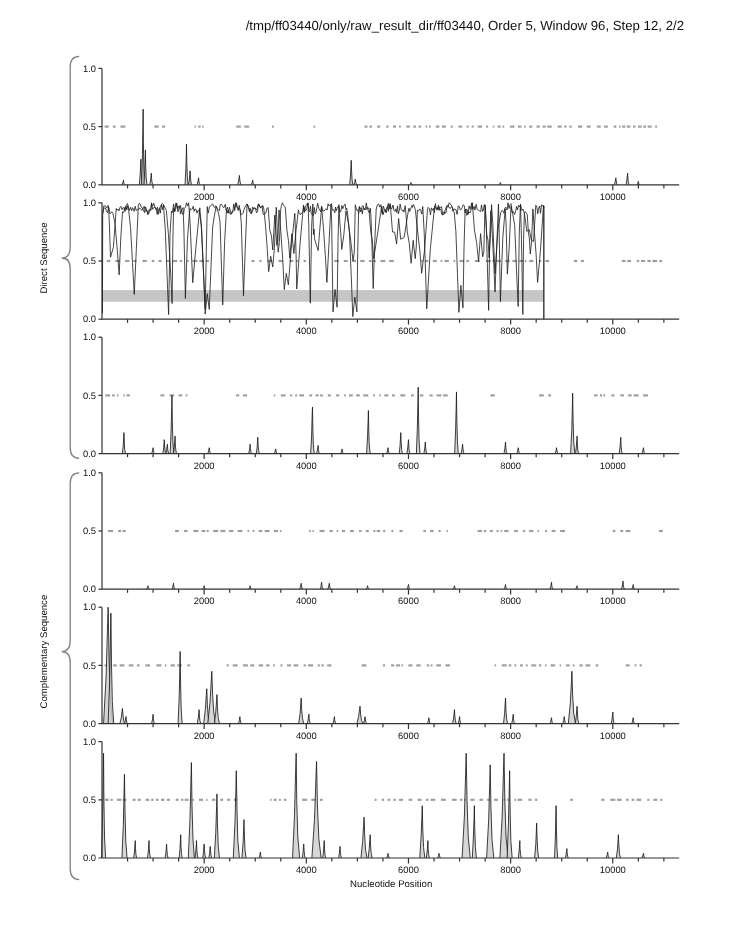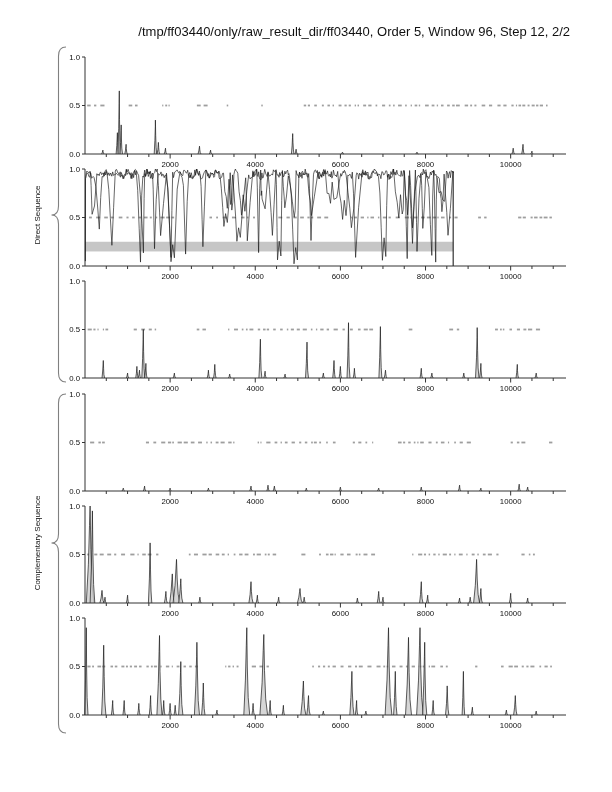--- a/index.html
+++ b/index.html
@@ -1,18 +1,18 @@
 <!DOCTYPE html>
 <html><head>
 <meta charset="utf-8">
 <style>
   html,body{margin:0;padding:0;background:#ffffff;}
   #page{position:relative;width:612px;height:792px;background:#ffffff;overflow:hidden;
         font-family:"Liberation Sans",sans-serif;color:#111;}
-  #header-title{position:absolute;top:24px;right:42px;font-size:13px;letter-spacing:0;white-space:nowrap;}
+  #header-title{position:absolute;top:16px;right:42px;font-size:11px;letter-spacing:0;white-space:nowrap;}
   #x-axis-label{position:absolute;left:85px;width:482px;top:732px;text-align:center;font-size:8px;}
   .group-label{position:absolute;white-space:nowrap;font-size:8px;transform:translate(-50%,-50%) rotate(-90deg);}
   #group-label-direct{left:37px;top:215px;}
   #group-label-complementary{left:37px;top:543px;}
   svg{position:absolute;left:0;top:0;}
 </style>
 </head>
 <body>
 
 <div id="page">
@@ -695,13 +695,14 @@
         <text x="425.53097345132744" y="727.5" text-anchor="middle" font-size="7.8" font-family="&quot;Liberation Sans&quot;,sans-serif" fill="#111">8000</text>
         <line x1="446.81415929203536" y1="715" x2="446.81415929203536" y2="718" stroke="#333333" stroke-width="1"></line>
         <line x1="468.0973451327434" y1="715" x2="468.0973451327434" y2="718" stroke="#333333" stroke-width="1"></line>
         <line x1="489.3805309734513" y1="715" x2="489.3805309734513" y2="718" stroke="#333333" stroke-width="1"></line>
         <line x1="510.66371681415933" y1="715" x2="510.66371681415933" y2="719.5" stroke="#333333" stroke-width="1"></line>
         <text x="510.66371681415933" y="727.5" text-anchor="middle" font-size="7.8" font-family="&quot;Liberation Sans&quot;,sans-serif" fill="#111">10000</text>
         <line x1="531.9469026548672" y1="715" x2="531.9469026548672" y2="718" stroke="#333333" stroke-width="1"></line>
         <line x1="553.2300884955753" y1="715" x2="553.2300884955753" y2="718" stroke="#333333" stroke-width="1"></line>
       </g>
     </svg>
+  <div id="x-axis-label">Nucleotide Position</div>
 </div>
 
 </body></html>

